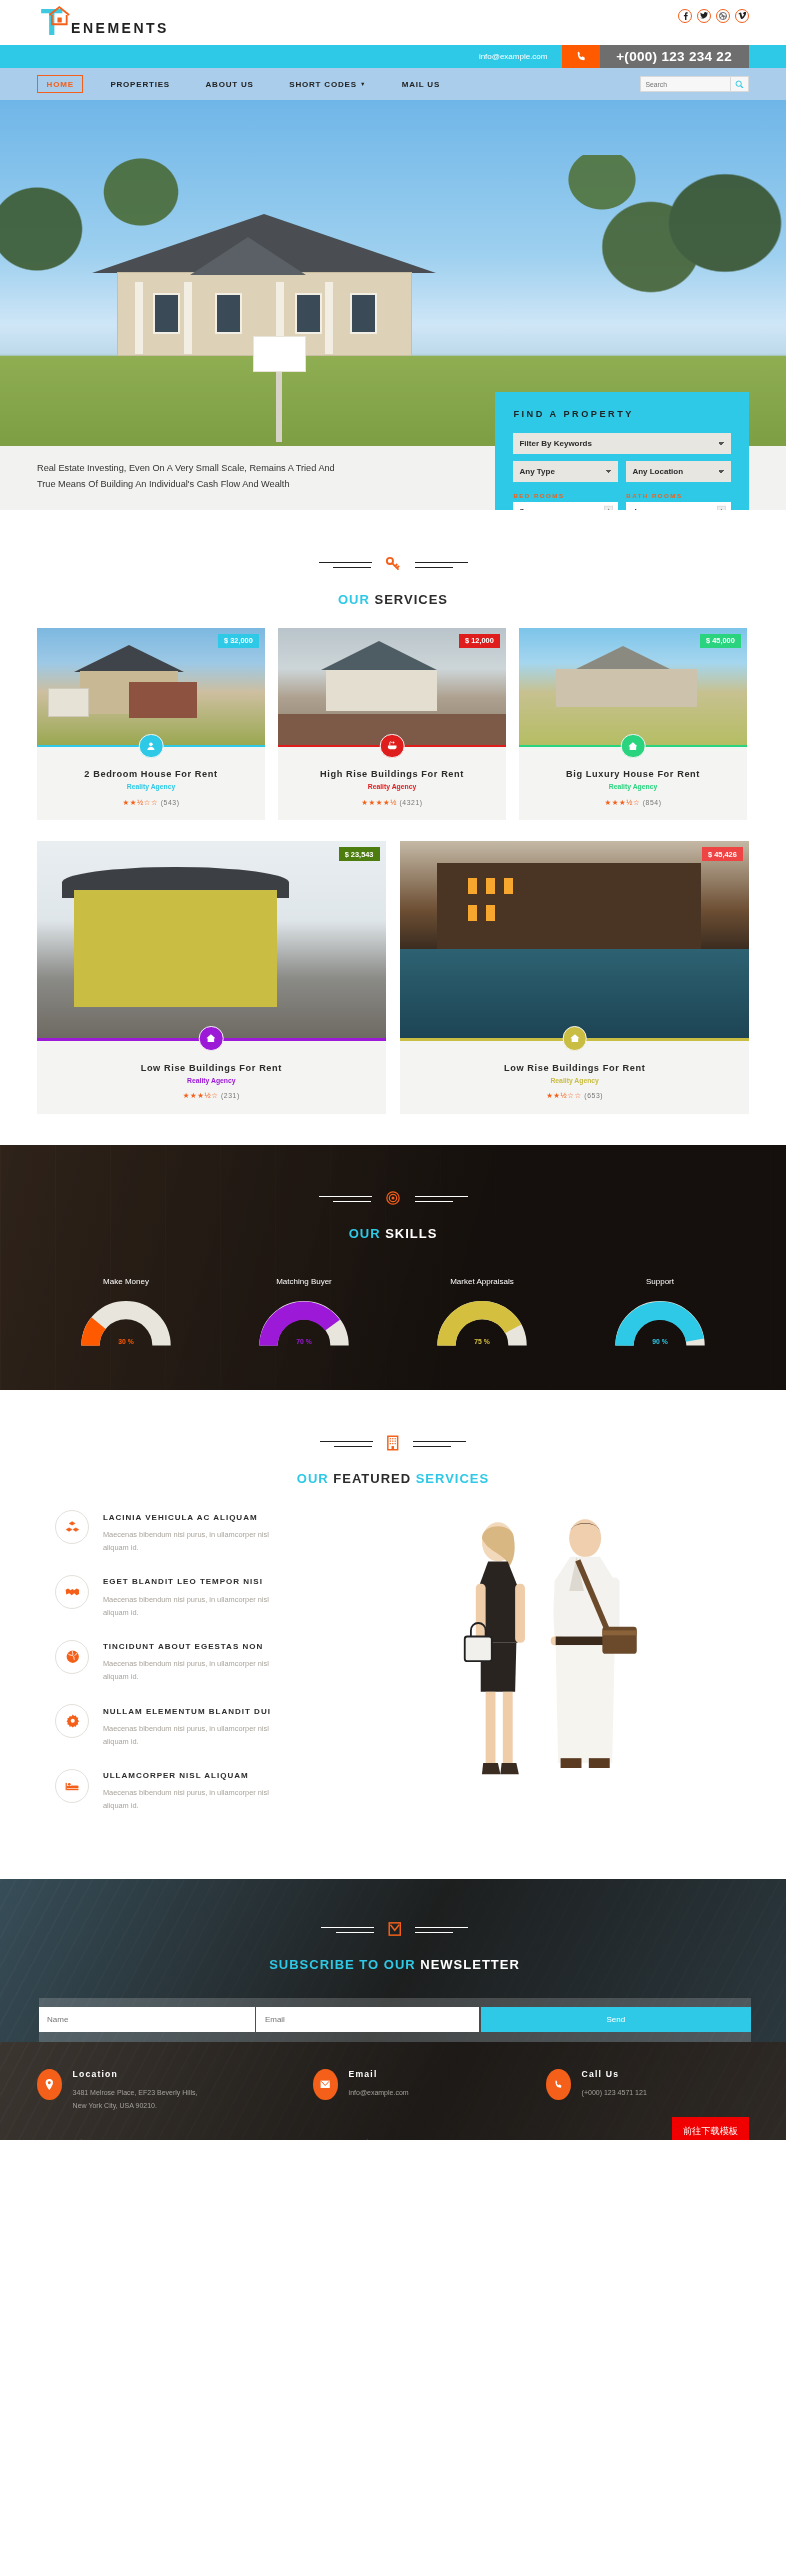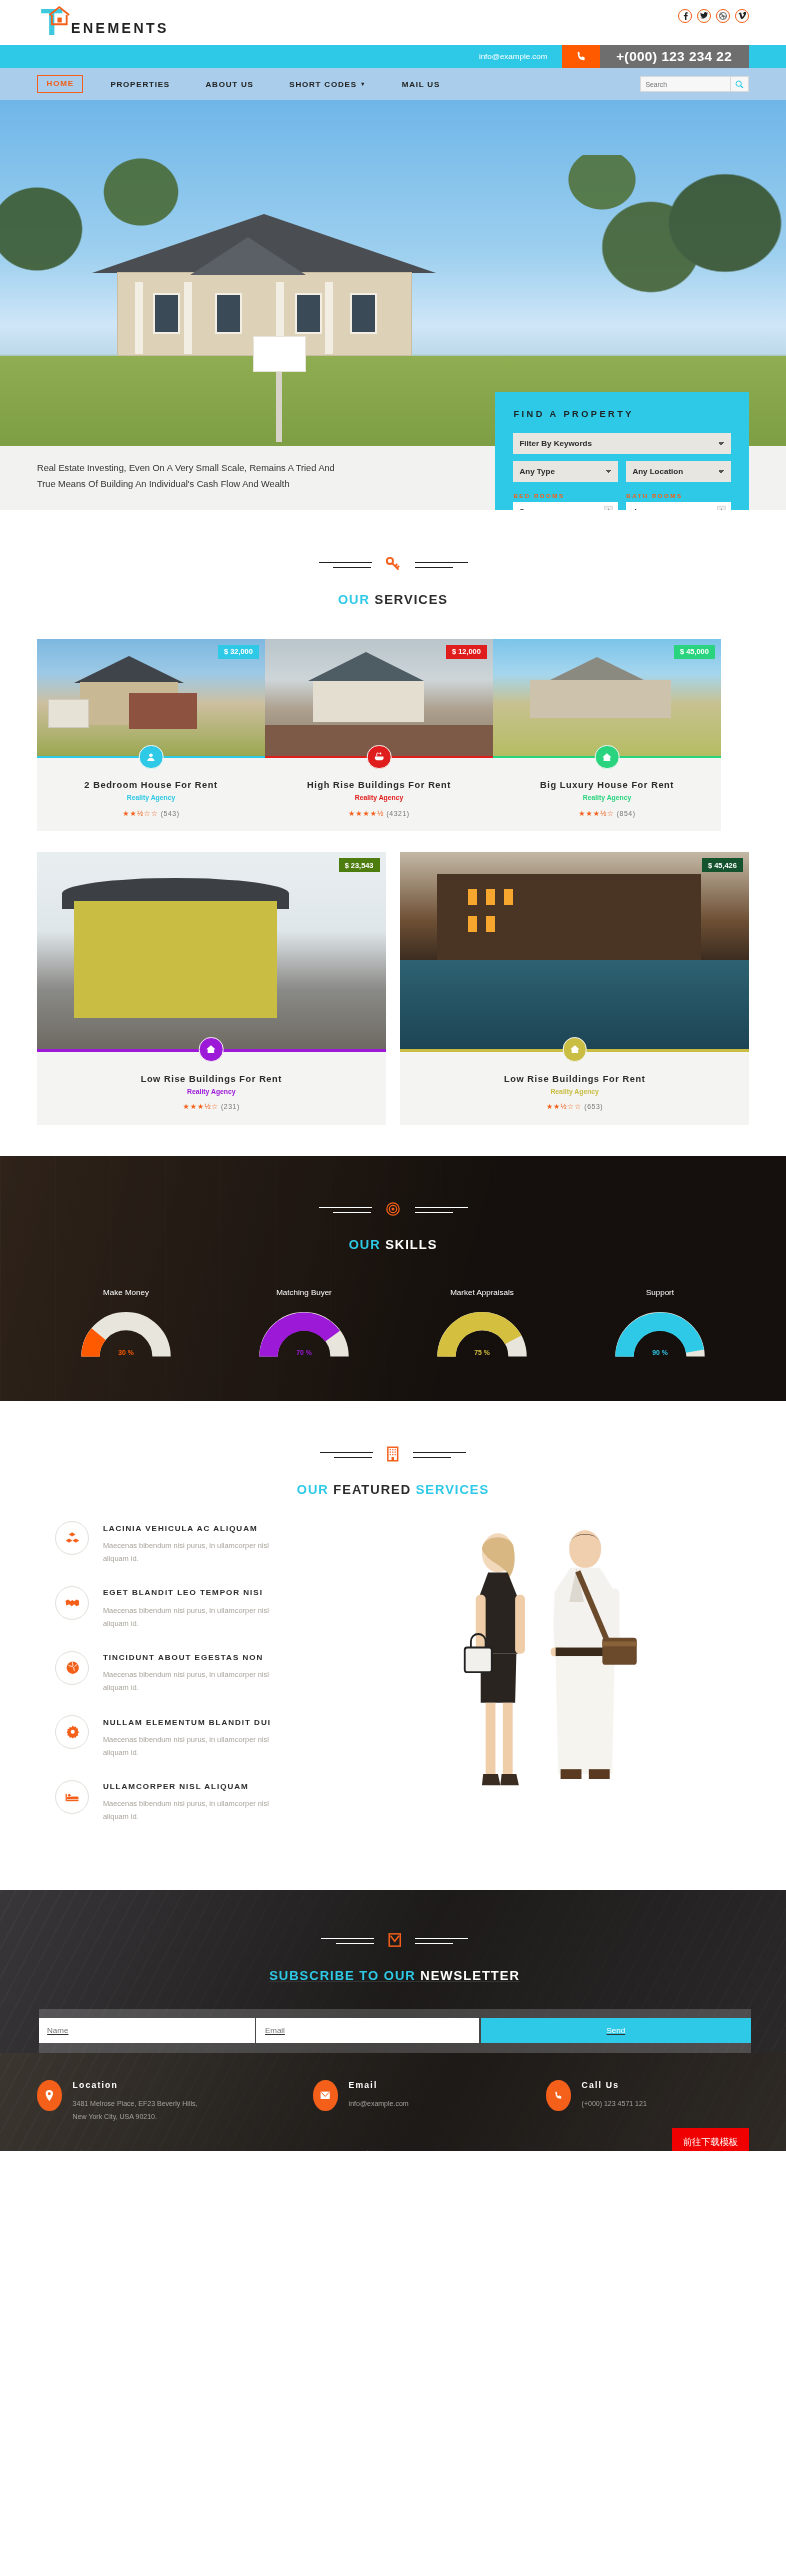--- a/index.html
+++ b/index.html
@@ -52,21 +52,21 @@
     display:flex; align-items:center; padding:0 17px 0 16px;
     letter-spacing:0.3px;
   }
   .info-tail { width:37px; background:#2ec9e6; }
 
   
   .nav-bar {
     height:32px; background:#a9cdea; position:relative;
     display:flex; align-items:center;
   }
-  .nav-items { display:flex; align-items:flex-start; margin-left:37px; gap:0; }
+  .nav-items { display:flex; align-items:flex-end; margin-left:37px; gap:0; }
   .nav-item {
     font-size:8px; font-weight:bold; letter-spacing:0.8px; color:#222;
     padding:4.9px 8.6px; margin-right:18.4px; white-space:nowrap;
   }
   .nav-item.active { color:#f4601a; border:1.2px solid #f4601a; padding:3.7px 8.6px; }
   .caret { display:inline-block; margin-left:3.1px; font-size:5.5px; vertical-align:middle;}
   .nav-search { position:absolute; right:37px; display:flex; }
   .nav-search input {
     width:91px; height:16.6px; border:0.6px solid #d9d9d9; background:#f7f7f7;
     font-size:6.8px; padding:0 4.9px; color:#666; font-family:"Liberation Sans", sans-serif;
@@ -186,21 +186,21 @@
   .orn-lines.dark i { background:#fff; }
   .orn-icon { color:#f4601a; font-size:15.4px; line-height:1; }
   .sec-title {
     font-size:13px; font-weight:bold; letter-spacing:1px; color:#2c2c2c; margin-top:8.6px;
   }
   .sec-title .hl { color:#2ec9e6; }
   .sec-title.light { color:#fff; }
 
   
   .services { padding:37px 0 31px 0; background:#fff; }
-  .cards-row { display:flex; gap:0; margin-top:32px; }
+  .cards-row { display:flex; gap:13px; margin-top:21px; }
   .cards-row.row2 { justify-content:flex-start; gap:14.7px; margin-top:21px; }
   .card { background:#f4f4f2; width:228px; position:relative; }
   .card.wide { width:349px; }
   .card-img { position:relative; height:117px; overflow:hidden; }
   .card.wide .card-img { height:197px; }
   .price-tag {
     position:absolute; right:6.1px; top:6.1px; color:#fff; font-size:7.4px; font-weight:bold;
     padding:2.5px 6.1px;
   }
   .card-bar { height:2.5px; }
@@ -268,21 +268,21 @@
     flex:0 0 auto; width:34px; height:34px; border-radius:50%; border:0.6px solid #e4e1dc;
     display:flex; align-items:center; justify-content:center; color:#f4601a; font-size:12.3px;
   }
   .feat-txt { padding-top:2.5px; }
   .feat-title { font-size:8px; font-weight:bold; letter-spacing:1px; color:#2c2c2c; }
   .feat-desc { font-size:7.4px; line-height:13px; color:#a9a49c; margin-top:6.1px; width:184px; }
   .feat-people { flex:1; position:relative; height:344px; }
 
   
   .news {
-    position:relative; background:#0f172a; padding:33px 0 0 3px; overflow:hidden;text-decoration:underline;
+    position:relative; background:#0c4a6e; padding:33px 0 0 3px; overflow:hidden;
   }
   .news::before{
     content:""; position:absolute; inset:0;
     background:
       linear-gradient(118deg, rgba(90,80,70,0.55) 0%, rgba(30,27,24,0.92) 52%, rgba(55,48,42,0.7) 100%),
       repeating-linear-gradient(118deg, rgba(255,255,255,0.05) 0 1.8px, transparent 1.8px 13.5px);
   }
   .news .container{ position:relative; z-index:2; }
   .news-form {
     display:flex; margin-top:26px; margin-bottom:0; background:rgba(255,255,255,0.18); padding:9.8px 0;
@@ -610,21 +610,21 @@
           <div class="card-img">
             <div class="ph ph5">
               <div class="lodge"></div>
               <div class="litw" style="left:68px;top:37px;width:8.6px;height:16px"></div>
               <div class="litw" style="left:86px;top:37px;width:8.6px;height:16px"></div>
               <div class="litw" style="left:104px;top:37px;width:8.6px;height:16px"></div>
               <div class="litw" style="left:68px;top:64px;width:8.6px;height:16px"></div>
               <div class="litw" style="left:86px;top:64px;width:8.6px;height:16px"></div>
               <div class="pool"></div>
             </div>
-            <div class="price-tag" style="background:#14532d">$ 45,426</div>
+            <div class="price-tag" style="background:#ef4444">$ 45,426</div>
           </div>
           <div class="card-bar" style="background:#c9bd43"></div>
           <div class="card-badge" style="background:#c9bd43;top:185px">
             <svg width="10.4" height="10.4" viewBox="0 0 16 16">
                 <path d="M8 2 L15 8 h-2v6H3V8H1z" fill="#fff"></path>
               </svg>
           </div>
           <div class="card-body">
             <div class="card-title">Low Rise Buildings For Rent</div>
             <div class="card-sub" style="color:#c9bd43">Reality Agency</div>

